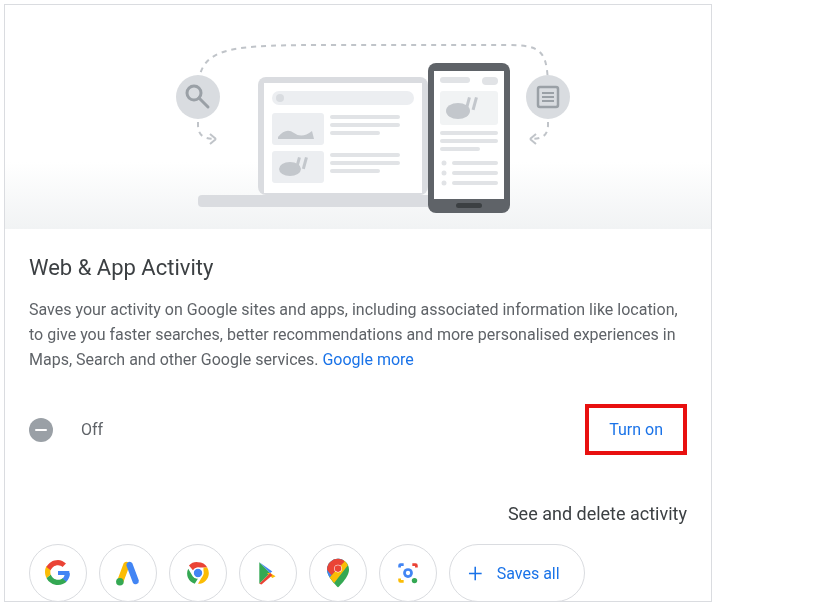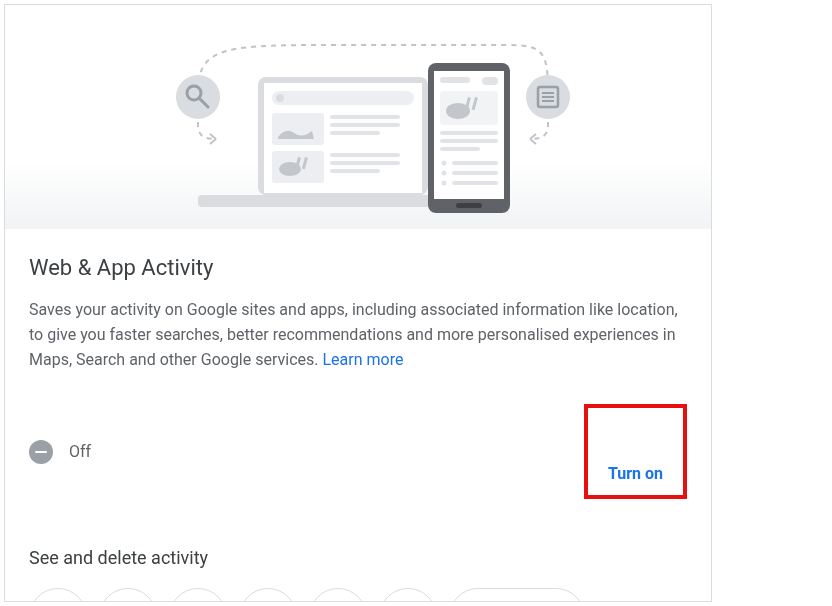--- a/index.html
+++ b/index.html
@@ -24,40 +24,39 @@
   .content { padding: 26px 24px 0 24px; }
   .title { font-size: 22px; color: #3c4043; font-weight: 400; margin-bottom: 18px; }
   .desc { font-size: 16px; color: #5f6368; line-height: 1.55; }
   .desc a { color: #1a73e8; text-decoration: none; cursor: pointer; }
   .status-row {
     display: flex;
     align-items: center;
     justify-content: space-between;
     margin-top: 32px;
   }
-  .status-left { display: flex; align-items: center; gap: 16px; }
+  .status-left { display: flex; align-items: center; gap: 28px; }
   .status-icon {
     width: 24px; height: 24px; border-radius: 50%;
     background: #9aa0a6; display: flex; align-items: center; justify-content: center;
   }
   .status-icon .bar { width: 12px; height: 2px; background: #fff; border-radius: 1px; }
   .status-text { font-size: 16px; color: #5f6368; }
   .turn-on-wrap {
     border: 4px solid #e8100f;
     padding: 8px 12px;
   }
   .turn-on-btn {
     border: none; background: transparent;
-    color: #1a73e8; font-size: 16px; font-weight: 700;
+    color: #1a73e8; font-size: 16px; font-weight: 400;
     cursor: pointer; padding: 4px 8px;
     font-family: inherit;
-    margin-top: 44px;
   }
   .section2 { padding: 0 24px; margin-top: 48px; }
-  .subheading { font-size: 18px; color: #3c4043; font-weight: 400; margin-bottom: 20px; }
+  .subheading { font-size: 18px; color: #3c4043; font-weight: 400; margin-bottom: 20px; text-align: right; }
   .chips { display: flex; gap: 12px; align-items: center; }
   .chip {
     width: 58px; height: 58px; border-radius: 50%;
     border: 1px solid #dadce0;
     display: flex; align-items: center; justify-content: center;
     cursor: pointer; background: #fff;
   }
   .viewall {
     height: 58px; border-radius: 29px;
     border: 1px solid #dadce0;
@@ -134,21 +133,21 @@
       <circle cx="306" cy="156" r="2.5" fill="#e1e3e6"></circle>
       <rect x="314" y="154" width="46" height="4" rx="2" fill="#e1e3e6"></rect>
       <circle cx="306" cy="166" r="2.5" fill="#e1e3e6"></circle>
       <rect x="314" y="164" width="46" height="4" rx="2" fill="#e1e3e6"></rect>
     </svg>
   </div>
 
   <div class="content">
     <h2 class="title">Web &amp; App Activity</h2>
     <p class="desc">
-      <span>Saves your activity on Google sites and apps, including associated information like location, to give you faster searches, better recommendations and more personalised experiences in Maps, Search and other Google services. </span><a href="#">Learn more</a>
+      <span>Saves your activity on Google sites and apps, including associated information like location, to give you faster searches, better recommendations and more personalised experiences in Maps, Search and other Google services. </span><a href="#">Google more</a>
     </p>
 
     <div class="status-row">
       <div class="status-left">
         <div class="status-icon">
             <div class="bar"></div>
           </div>
         <span class="status-text">Off</span>
       </div>
       <div class="turn-on-wrap">

